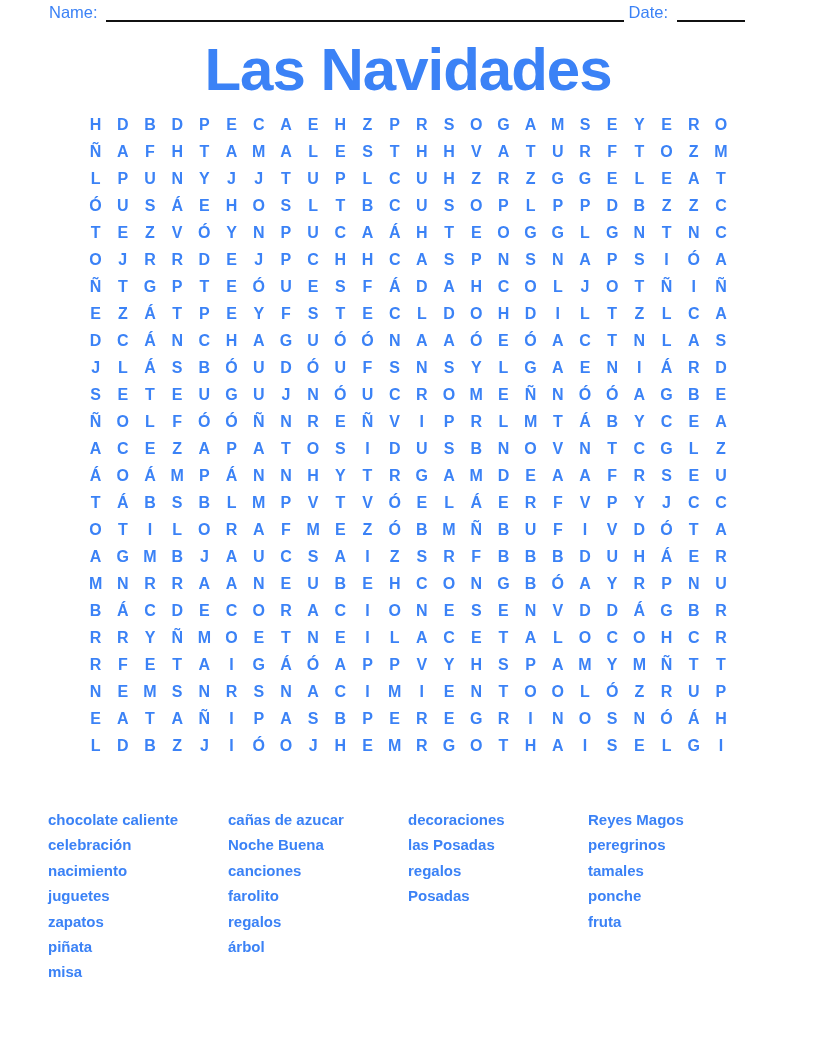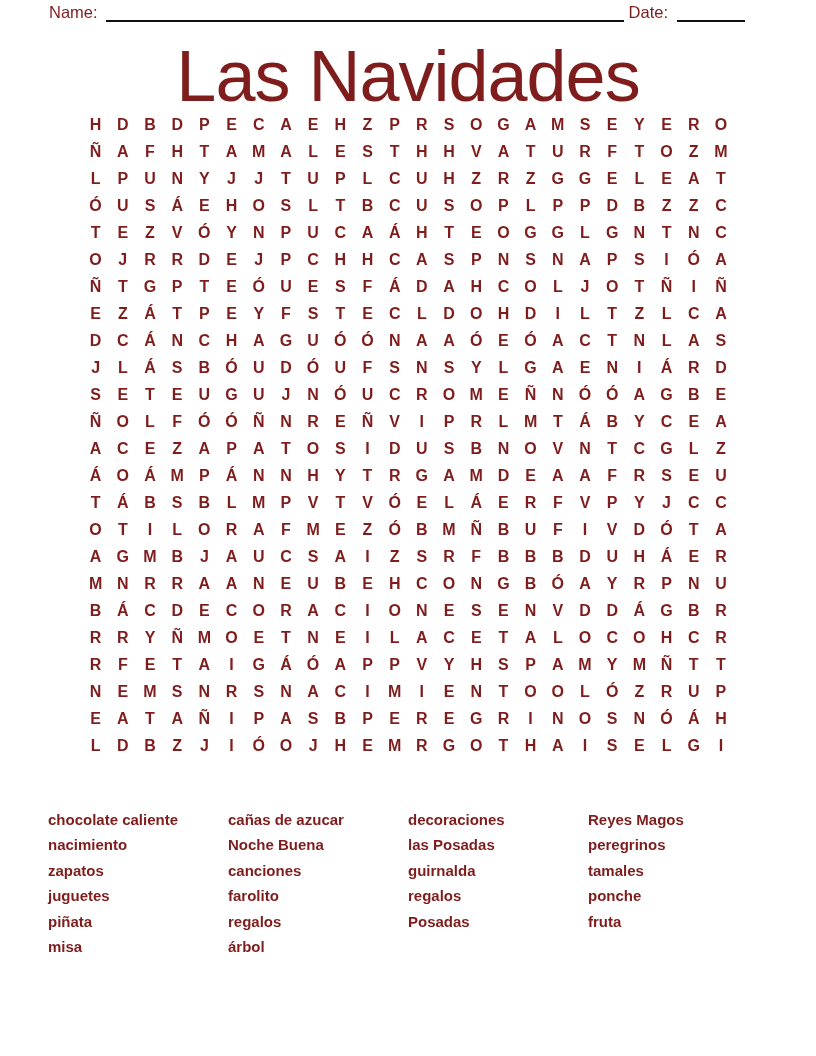--- a/index.html
+++ b/index.html
@@ -5,21 +5,21 @@
   html, body {
     margin: 0;
     padding: 0;
     background: #ffffff;
   }
   .page {
     position: relative;
     width: 816px;
     height: 1056px;
     background: #ffffff;
-    color: #7f1d1d;
+    color: #3b82f6;
     font-family: "Liberation Sans", sans-serif;
     overflow: hidden;
   }
   
   .header {
     position: absolute;
     top: 3px;
     left: 49px;
     right: 71px;
     display: flex;
@@ -45,22 +45,22 @@
     margin-left: 9px;
   }
   
   .title {
     position: absolute;
     top: 40px;
     left: 0;
     width: 100%;
     margin: 0;
     text-align: center;
-    font-size: 72px;
-    font-weight: normal;
+    font-size: 60px;
+    font-weight: bold;
     letter-spacing: -1px;
     line-height: 1;
   }
   
   .grid {
     position: absolute;
     left: 82px;
     top: 112px;
     display: grid;
     grid-template-columns: repeat(24, 27.2px);
@@ -680,38 +680,38 @@
       <span class="cell">S</span>
       <span class="cell">E</span>
       <span class="cell">L</span>
       <span class="cell">G</span>
       <span class="cell">I</span>
     </div>
 
   <div class="wordbank" id="word-bank">
       <div class="wb-col">
         <div class="wb-item">chocolate caliente</div>
+        <div class="wb-item">celebración</div>
         <div class="wb-item">nacimiento</div>
+        <div class="wb-item">juguetes</div>
         <div class="wb-item">zapatos</div>
-        <div class="wb-item">juguetes</div>
         <div class="wb-item">piñata</div>
         <div class="wb-item">misa</div>
       </div>
       <div class="wb-col">
         <div class="wb-item">cañas de azucar</div>
         <div class="wb-item">Noche Buena</div>
         <div class="wb-item">canciones</div>
         <div class="wb-item">farolito</div>
         <div class="wb-item">regalos</div>
         <div class="wb-item">árbol</div>
       </div>
       <div class="wb-col">
         <div class="wb-item">decoraciones</div>
         <div class="wb-item">las Posadas</div>
-        <div class="wb-item">guirnalda</div>
         <div class="wb-item">regalos</div>
         <div class="wb-item">Posadas</div>
       </div>
       <div class="wb-col">
         <div class="wb-item">Reyes Magos</div>
         <div class="wb-item">peregrinos</div>
         <div class="wb-item">tamales</div>
         <div class="wb-item">ponche</div>
         <div class="wb-item">fruta</div>
       </div>

